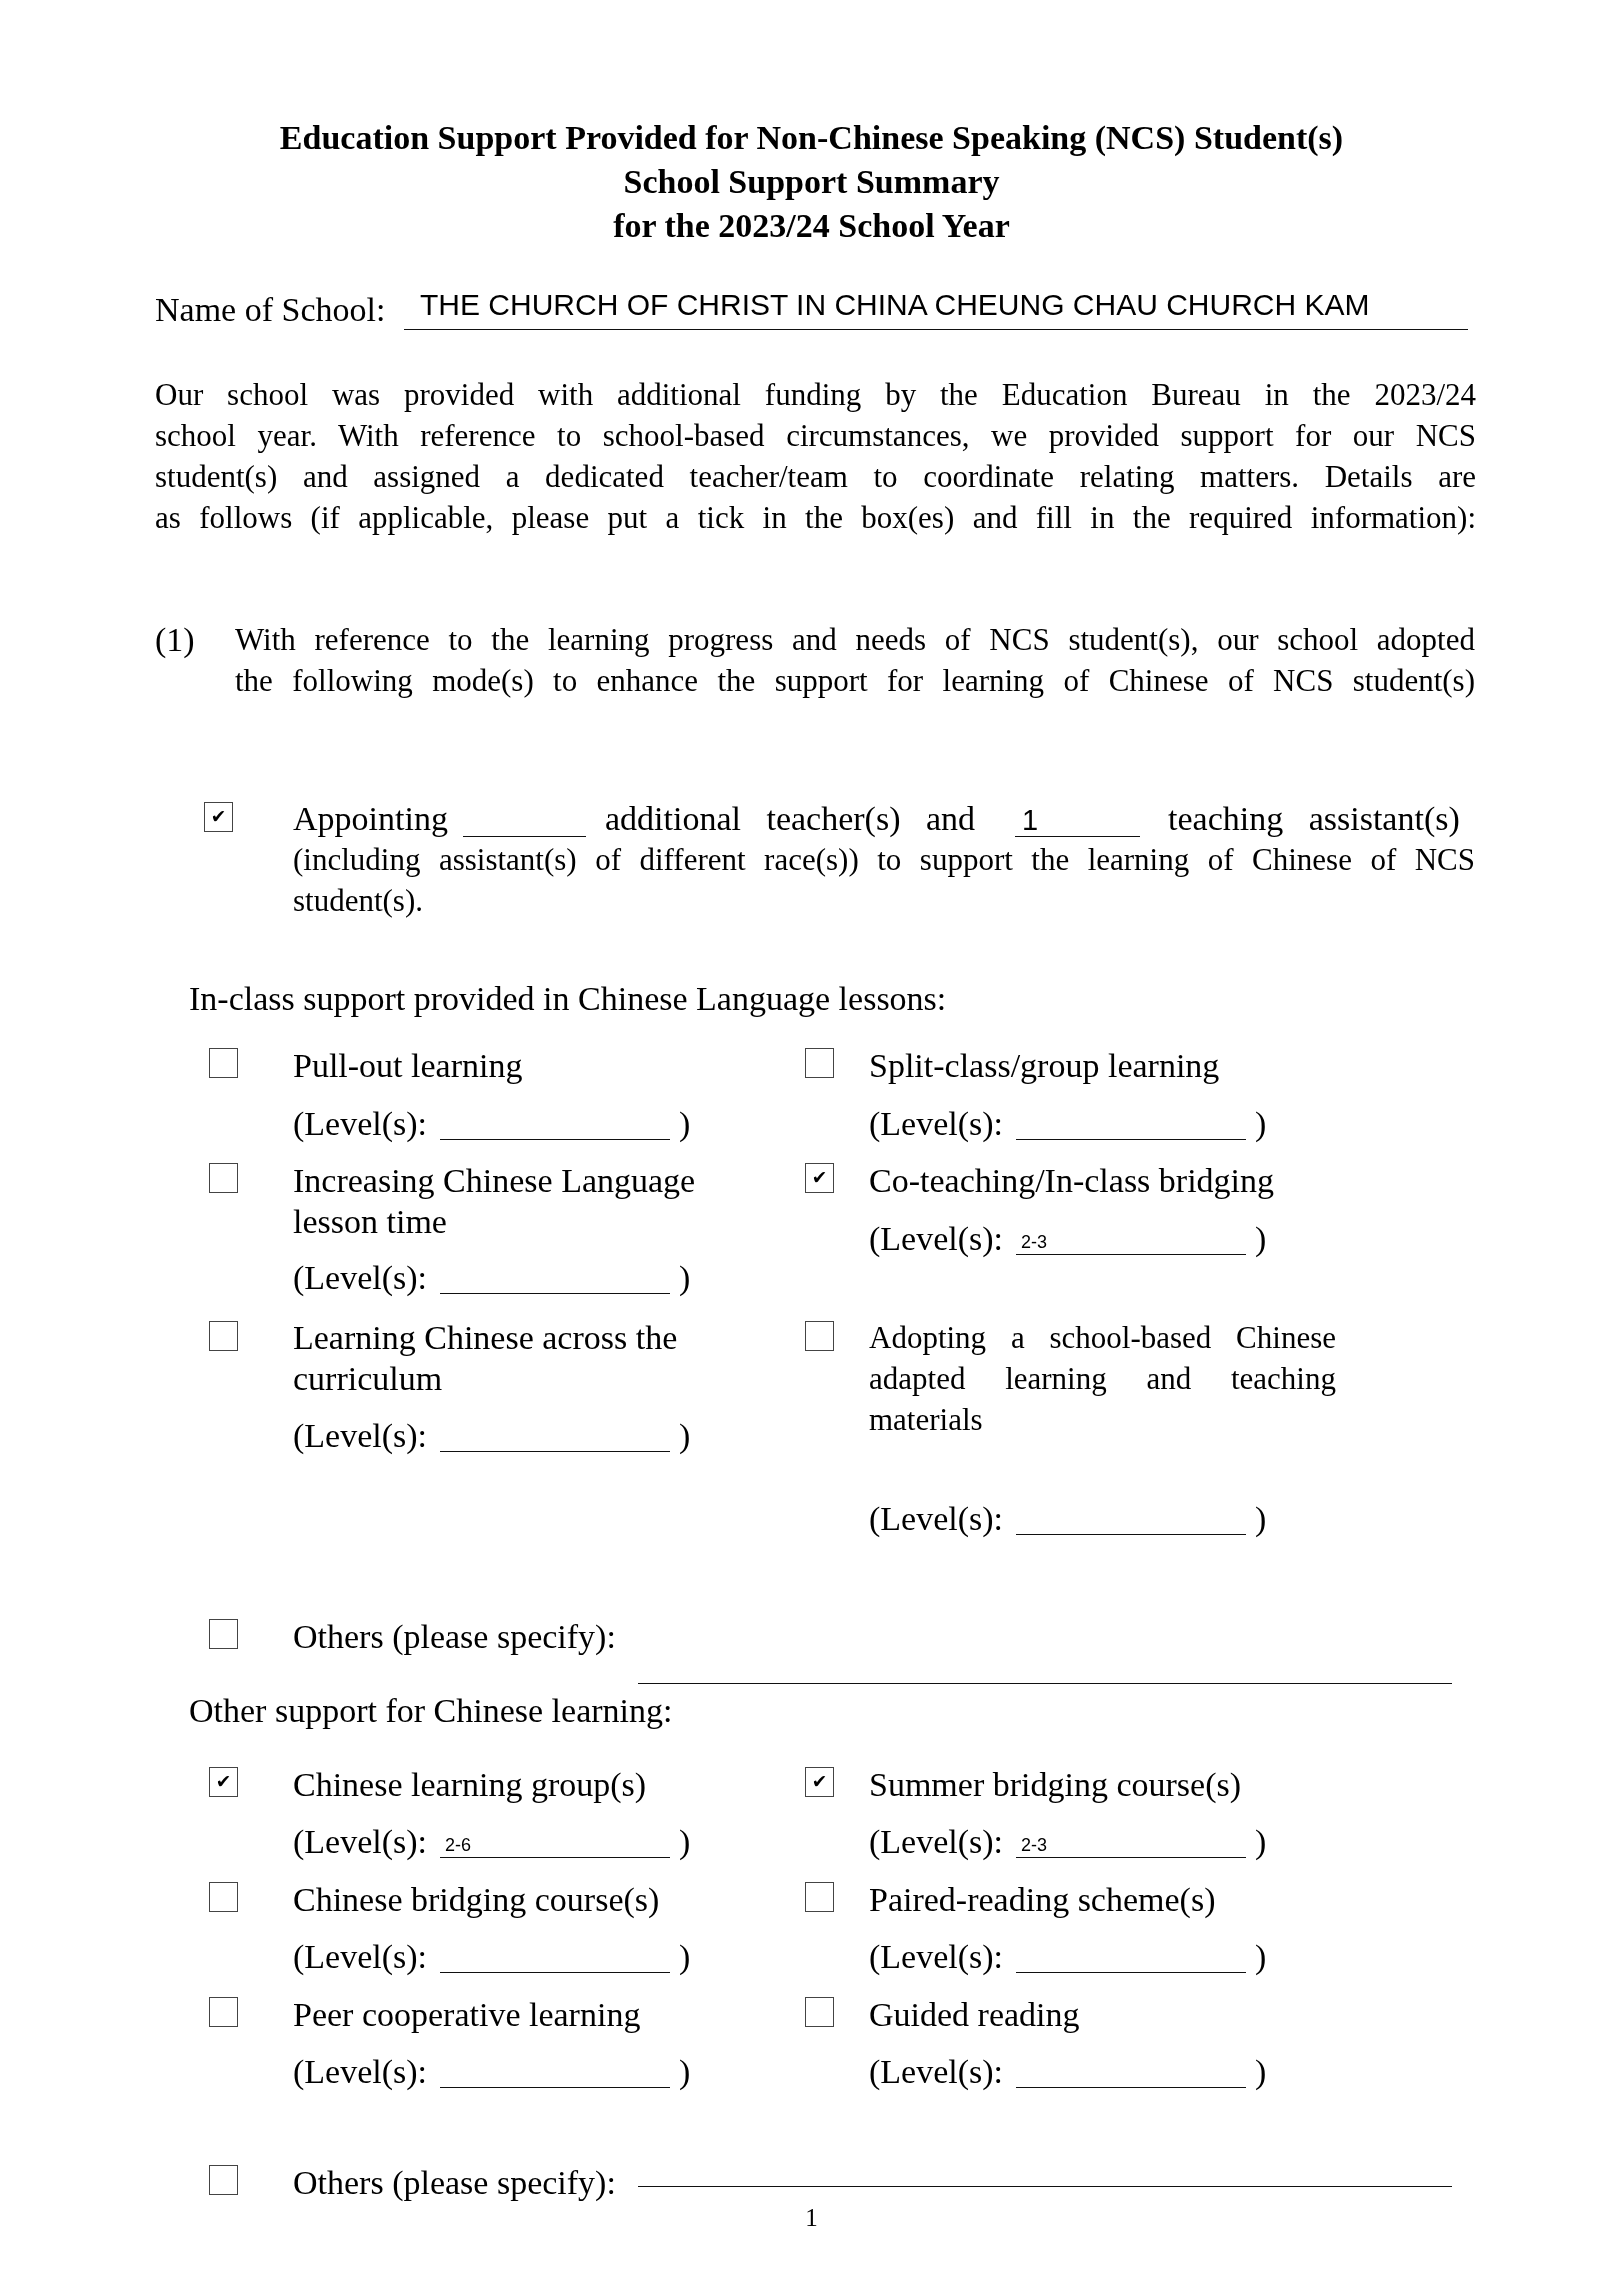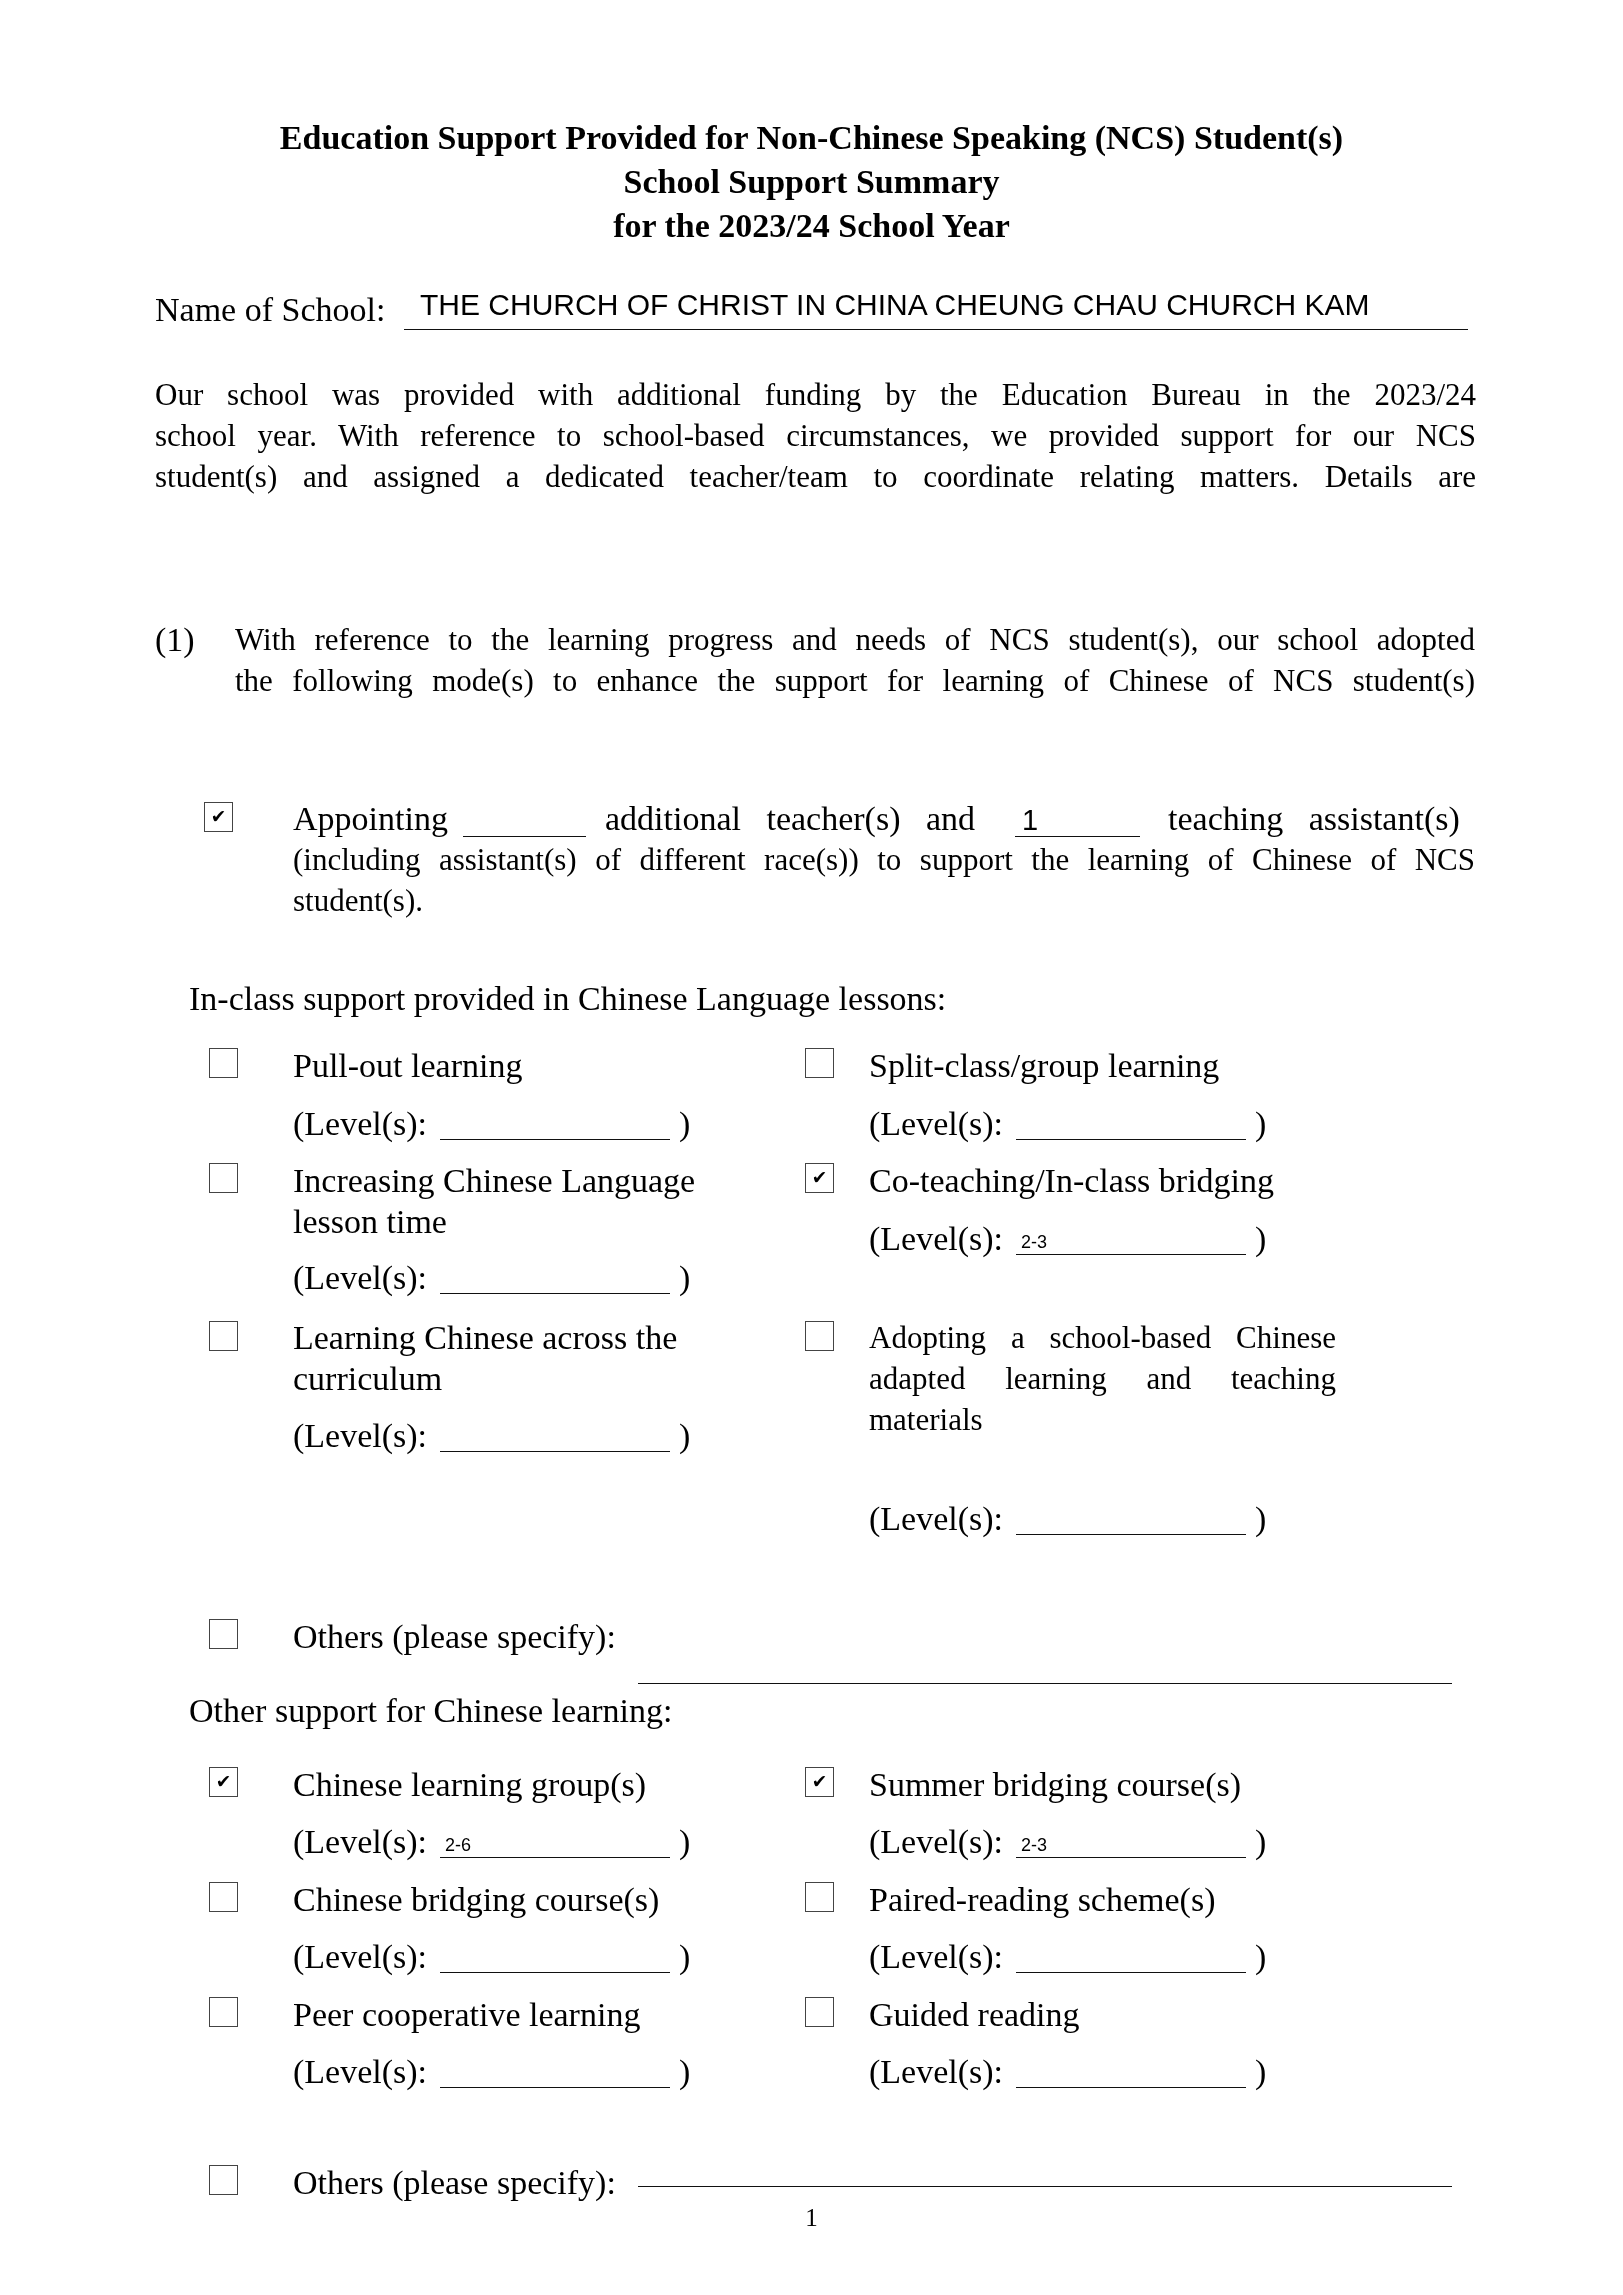--- a/index.html
+++ b/index.html
@@ -26,20 +26,21 @@
 <div class="abs title" style="top:205px;">for the 2023/24 School Year</div>
 
 <div class="abs body-text" style="left:155px; top:289px;">Name of School:</div>
 <div class="abs fill-sans" style="left:420px; top:286px; font-size:30px; line-height:37px;">THE CHURCH OF CHRIST IN CHINA CHEUNG CHAU CHURCH  KAM</div>
 <div class="uline" style="left:404px; width:1064px; top:329px;"></div>
 
 <div class="wrap-block" style="left:155px; top:374px; width:1321px;">
   <span class="justify-line">Our school was provided with additional funding by the Education Bureau in the 2023/24</span>
   <span class="justify-line">school year.  With reference to school-based circumstances, we provided support for our NCS</span>
   <span class="justify-line">student(s) and assigned a dedicated teacher/team to coordinate relating matters.  Details are</span>
+  <span class="justify-line">as follows (if applicable, please put a tick in the box(es) and fill in the required information):</span>
 </div>
 
 <div class="abs body-text" style="left:155px; top:619px;">(1)</div>
 <div class="wrap-block" style="left:235px; top:619px; width:1240px;">
   <span class="justify-line">With reference to the learning progress and needs of NCS student(s), our school adopted</span>
   <span class="justify-line">the following mode(s) to enhance the support for learning of Chinese of NCS student(s)</span>
 </div>
 
 <div class="cb" style="left:204px; top:802px;">
   <span class="tick">✔</span>

